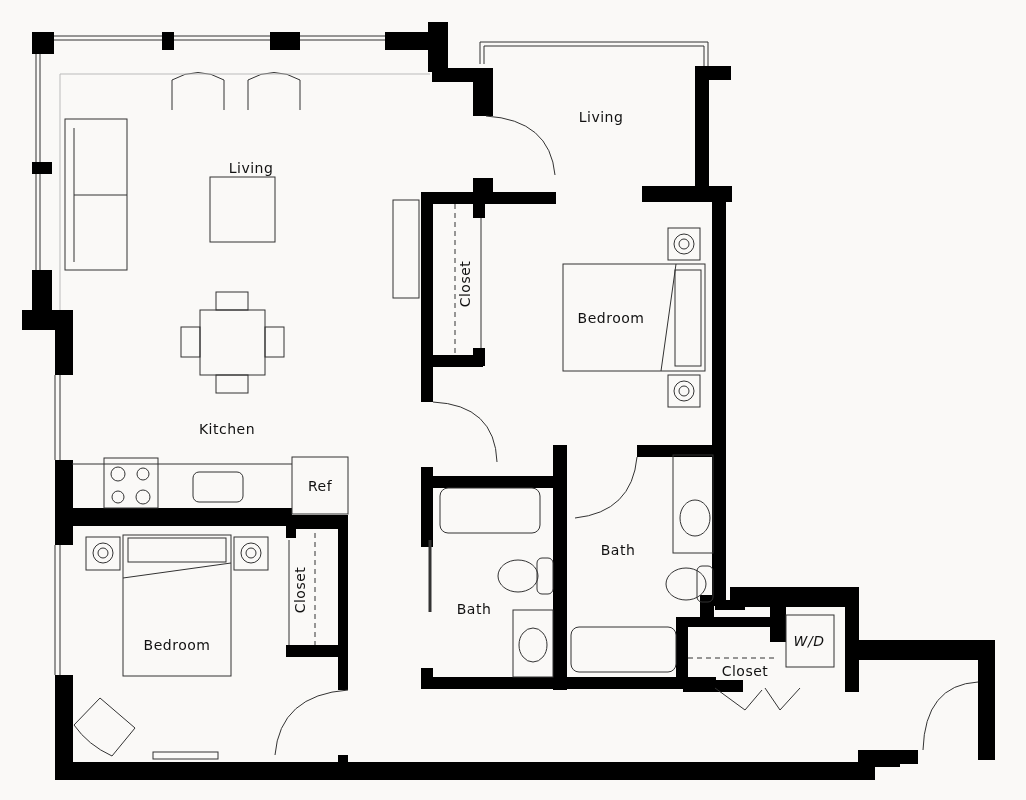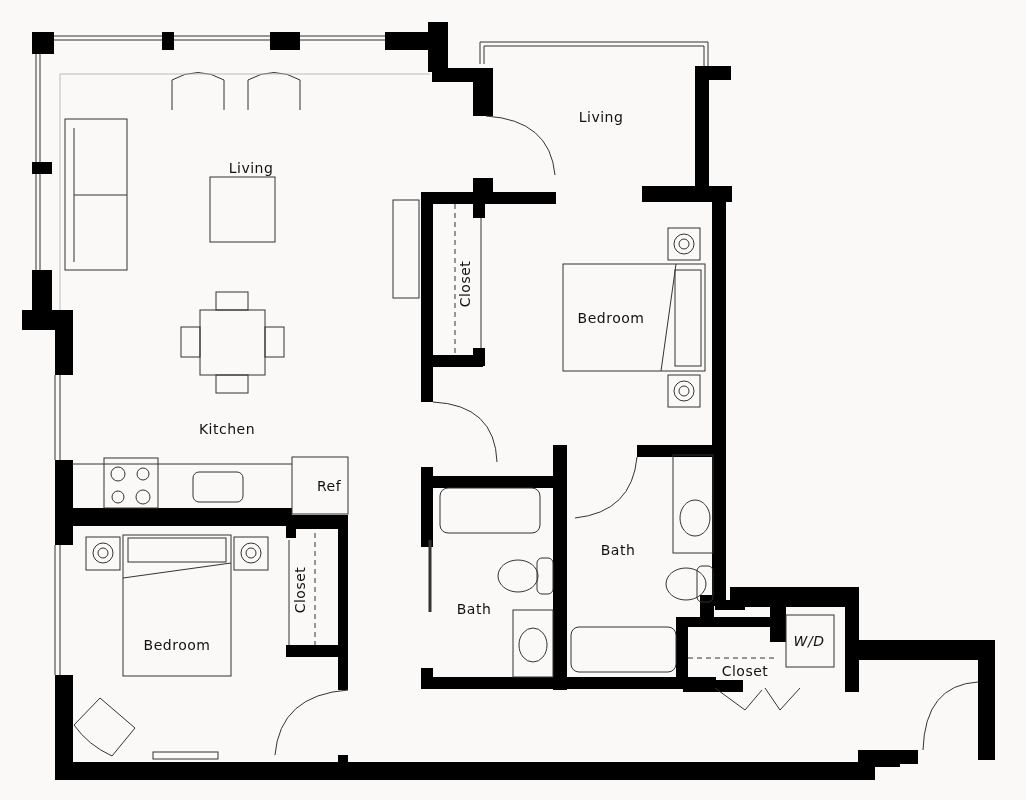--- a/index.html
+++ b/index.html
@@ -163,19 +163,19 @@
     <rect x="786" y="615" width="48" height="52"></rect>
     <line x1="688" y1="658" x2="775" y2="658" stroke-dasharray="5,4"></line>
   </g>
 </svg>
 
 <div class="label" style="left:243px;top:168px;margin-left:8px;">Living</div>
 <div class="label" style="left:601px;top:117px;">Living</div>
 <div class="label" style="left:611px;top:318px;">Bedroom</div>
 <div class="label vert" style="left:465px;top:284px;">Closet</div>
 <div class="label" style="left:227px;top:429px;">Kitchen</div>
-<div class="label" style="left:329px;top:486px;">Ref</div>
+<div class="label" style="left:320px;top:486px;">Ref</div>
 <div class="label" style="left:177px;top:645px;">Bedroom</div>
 <div class="label vert" style="left:300px;top:590px;">Closet</div>
 <div class="label" style="left:474px;top:609px;">Bath</div>
 <div class="label" style="left:618px;top:550px;">Bath</div>
 <div class="label" style="left:809px;top:641px;font-style:italic;">W/D</div>
 <div class="label" style="left:745px;top:671px;">Closet</div>
 
 </body></html>

